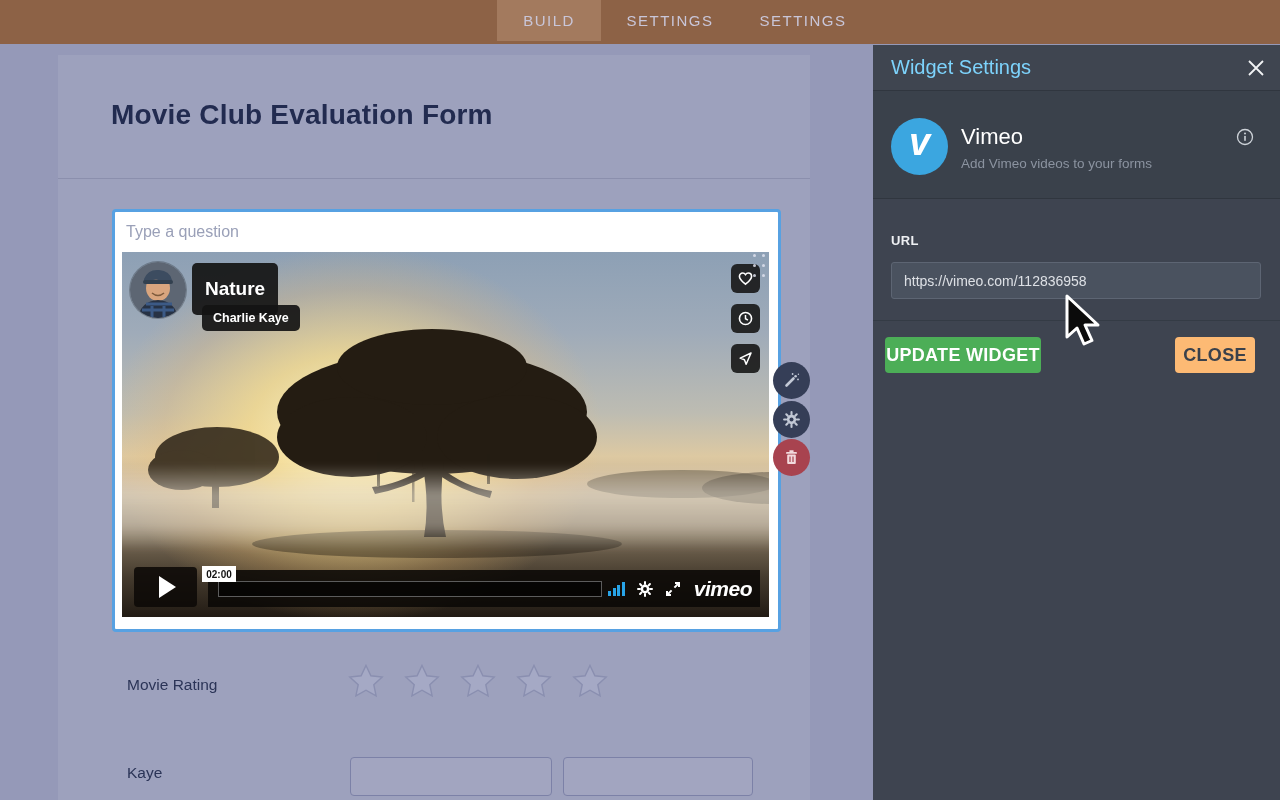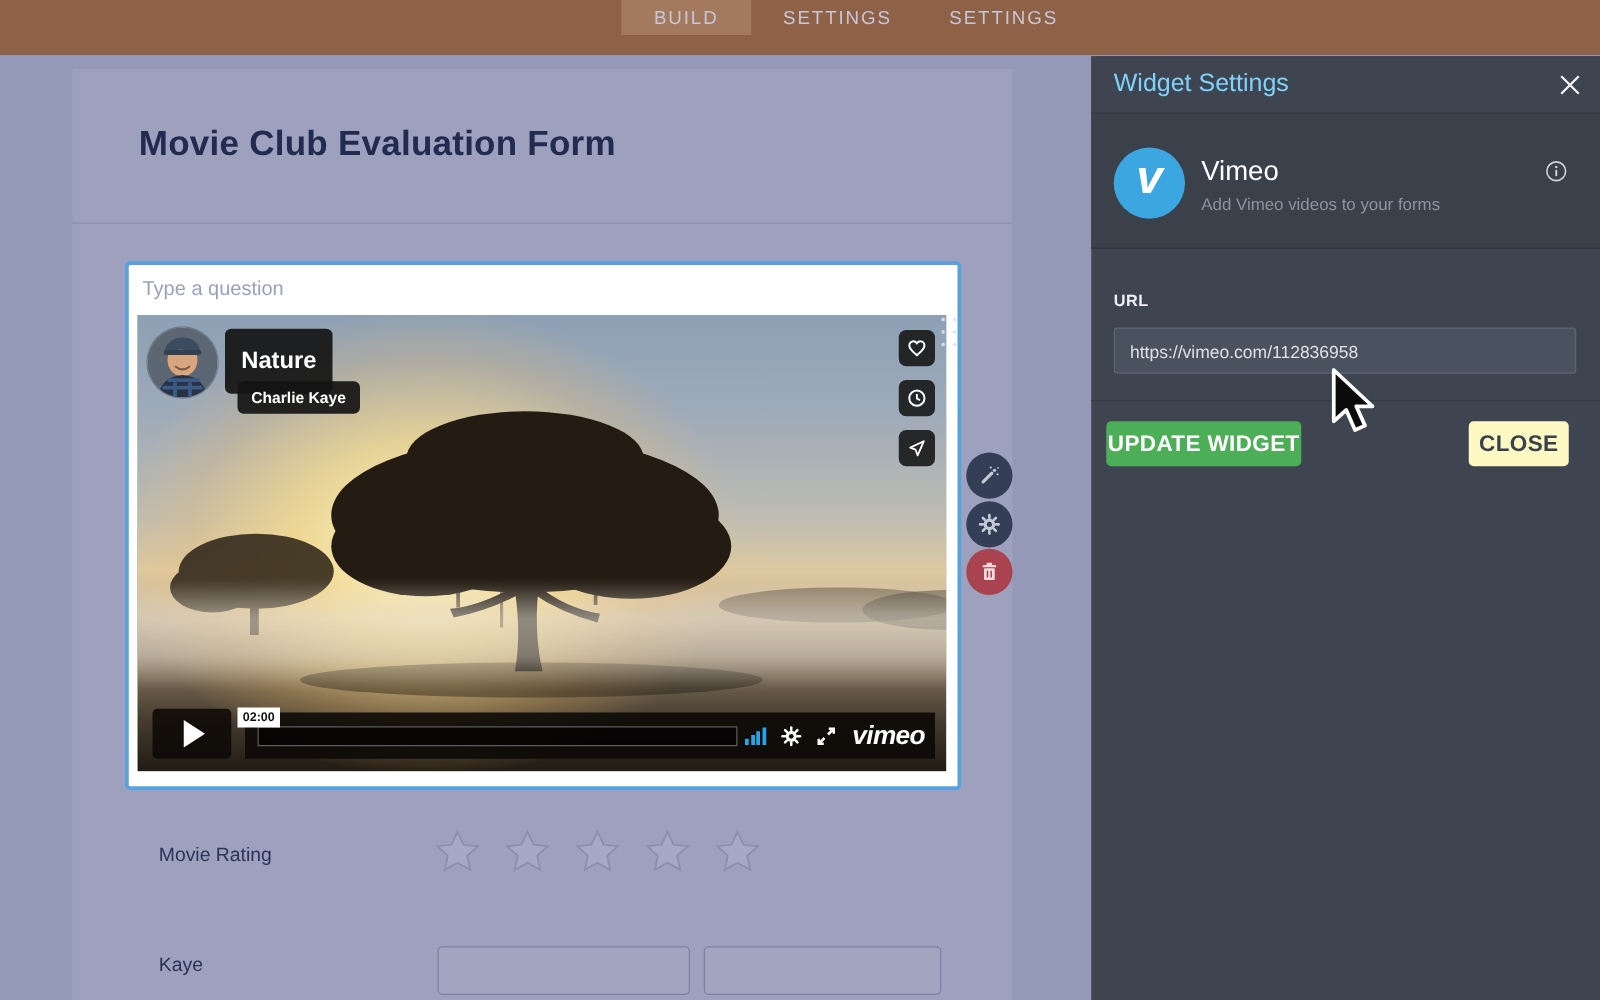--- a/index.html
+++ b/index.html
@@ -1,34 +1,34 @@
 <!DOCTYPE html>
 <html><head>
 <meta charset="utf-8">
 <style>
   * { margin:0; padding:0; box-sizing:border-box; }
   html,body { width:1280px; height:800px; overflow:hidden; }
   body { font-family:"Liberation Sans", sans-serif; background:#9599b8; position:relative; }
 
   
   .topbar { position:absolute; left:0; top:0; width:1280px; height:44px; background:#8d6246; z-index:30; }
-  .topbar .tab { position:absolute; top:0; height:28px; width:104px; display:flex; align-items:center; justify-content:center;
+  .topbar .tab { position:absolute; top:0; height:41px; width:104px; display:flex; align-items:center; justify-content:center;
                  color:#c9c6d9; font-size:15px; letter-spacing:1.5px; cursor:pointer; }
   .tab-build { left:497px; background:#a37a5e; }
   .tab-settings { left:618px; }
   .tab-publish { left:751px; }
 
   
   .main { position:absolute; left:0; top:44px; width:873px; height:756px; background:#9599b8; }
   .form-card { position:absolute; left:58px; top:11px; width:752px; height:760px; background:#9da1bd; }
   .form-title { position:absolute; left:53px; top:44px; font-size:28px; font-weight:bold; color:#222b50; letter-spacing:.2px; }
   .title-divider { position:absolute; left:0; top:123px; width:752px; height:1px; background:#8b8fad; }
 
   
-  .widget-card { position:absolute; left:42px; top:154px; width:669px; height:423px; background:#ffffff;
+  .widget-card { position:absolute; left:54px; top:154px; width:669px; height:423px; background:#ffffff;
                  border:3px solid #57a1e2; border-radius:4px; }
   .question-placeholder { position:absolute; left:11px; top:11px; font-size:16px; color:#9aa0b8; }
 
   
   .video { position:absolute; left:7px; top:40px; width:647px; height:365px; overflow:hidden; background:#888; }
   .video-scene { position:absolute; inset:0;
     background:
       radial-gradient(ellipse 330px 250px at 36% 50%, rgba(255,248,205,.95) 0%, rgba(250,222,140,.75) 32%, rgba(240,190,110,.28) 58%, rgba(240,190,110,0) 75%),
       linear-gradient(180deg,#8da0b5 0%,#9fabb9 22%,#bdbcb2 44%,#ddc9a2 56%,#cdb694 63%,#9b8b72 72%,#6b5e4b 81%,#453b2e 89%,#221b14 100%);
   }
@@ -98,21 +98,21 @@
   .info-btn { position:absolute; right:26px; top:37px; cursor:pointer; }
 
   .url-label { position:absolute; left:18px; top:188px; color:#eef0f3; font-size:13px; font-weight:bold; letter-spacing:.4px; }
   .url-input { position:absolute; left:18px; top:217px; width:370px; height:37px; background:#4a525f;
                border:1px solid #5d6573; border-radius:3px; color:#dde0e5; font-size:14px; padding:0 12px;
                font-family:"Liberation Sans", sans-serif; outline:none; }
   .panel-divider { position:absolute; left:0; top:275px; width:407px; height:1px; background:#343b45; }
   .btn { position:absolute; top:292px; height:36px; border:none; border-radius:4px; font-size:18px; font-weight:bold;
          font-family:"Liberation Sans", sans-serif; cursor:pointer; letter-spacing:.3px; }
   .btn-update { left:12px; width:156px; background:#4cae57; color:#ffffff; }
-  .btn-close  { left:302px; width:80px; background:#fef9c3; color:#3a414b; }
+  .btn-close  { left:302px; width:80px; background:#fdba74; color:#3a414b; }
 
   .cursor { position:absolute; left:1063px; top:293px; z-index:50; pointer-events:none; }
 </style>
 </head>
 <body>
 
 <div class="topbar">
   <div class="tab tab-build">BUILD</div>
   <div class="tab tab-settings">SETTINGS</div>
   <div class="tab tab-publish">SETTINGS</div>

